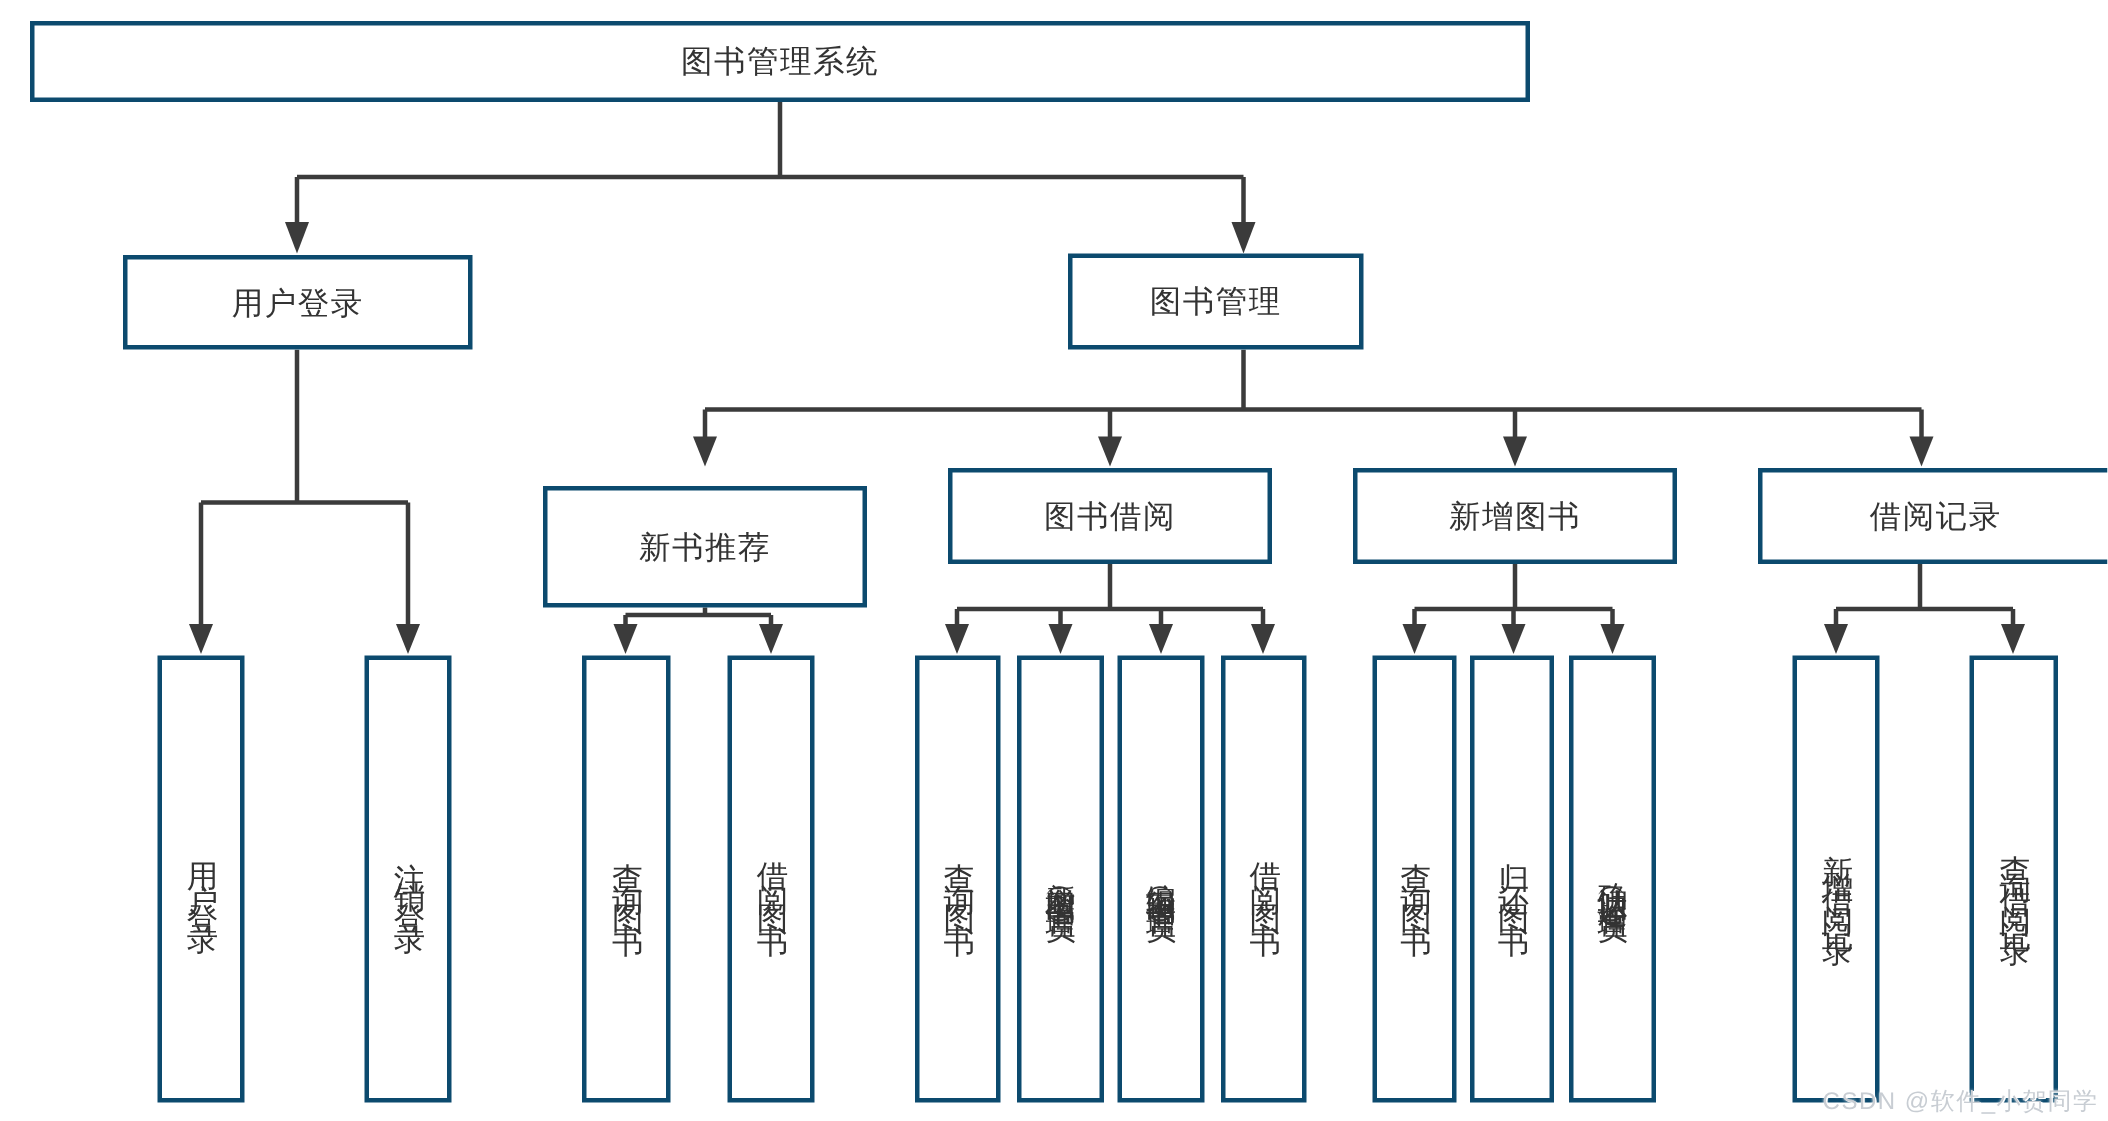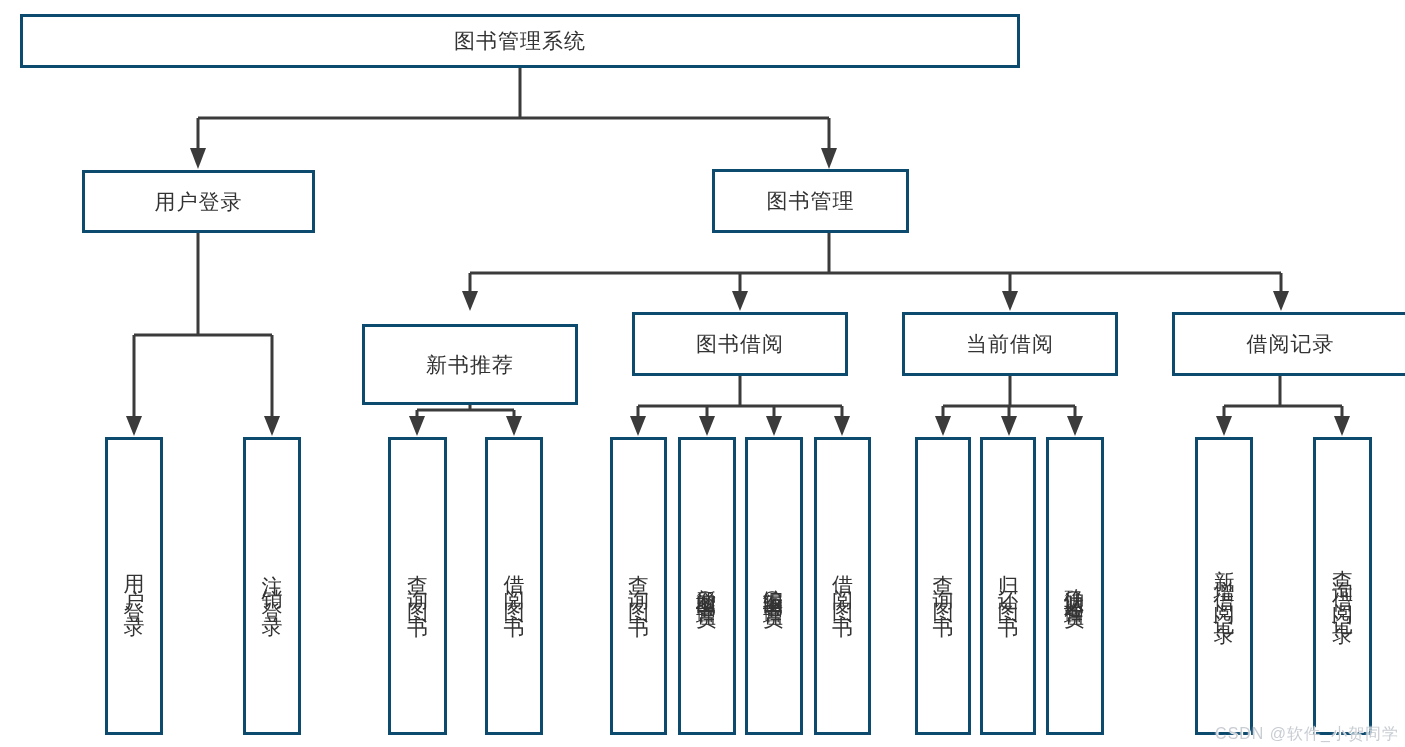--- a/index.html
+++ b/index.html
@@ -108,21 +108,21 @@
     <span>图书管理</span>
   </div>
 
   <div class="node h" style="left:362px;top:324px;width:216px;height:81px">
     <span>新书推荐</span>
   </div>
   <div class="node h" style="left:632px;top:312px;width:216px;height:64px">
     <span>图书借阅</span>
   </div>
   <div class="node h" style="left:902px;top:312px;width:216px;height:64px">
-    <span>当前借阅</span>
+    <span>新增图书</span>
   </div>
   <div class="node h" style="left:1172px;top:312px;width:237px;height:64px">
     <span>借阅记录</span>
   </div>
 
   <div class="node v len4" style="left:105px;top:437px;width:58px;height:298px">
     <span>用户登录</span>
   </div>
   <div class="node v len4" style="left:243px;top:437px;width:58px;height:298px">
     <span>注销登录</span>

